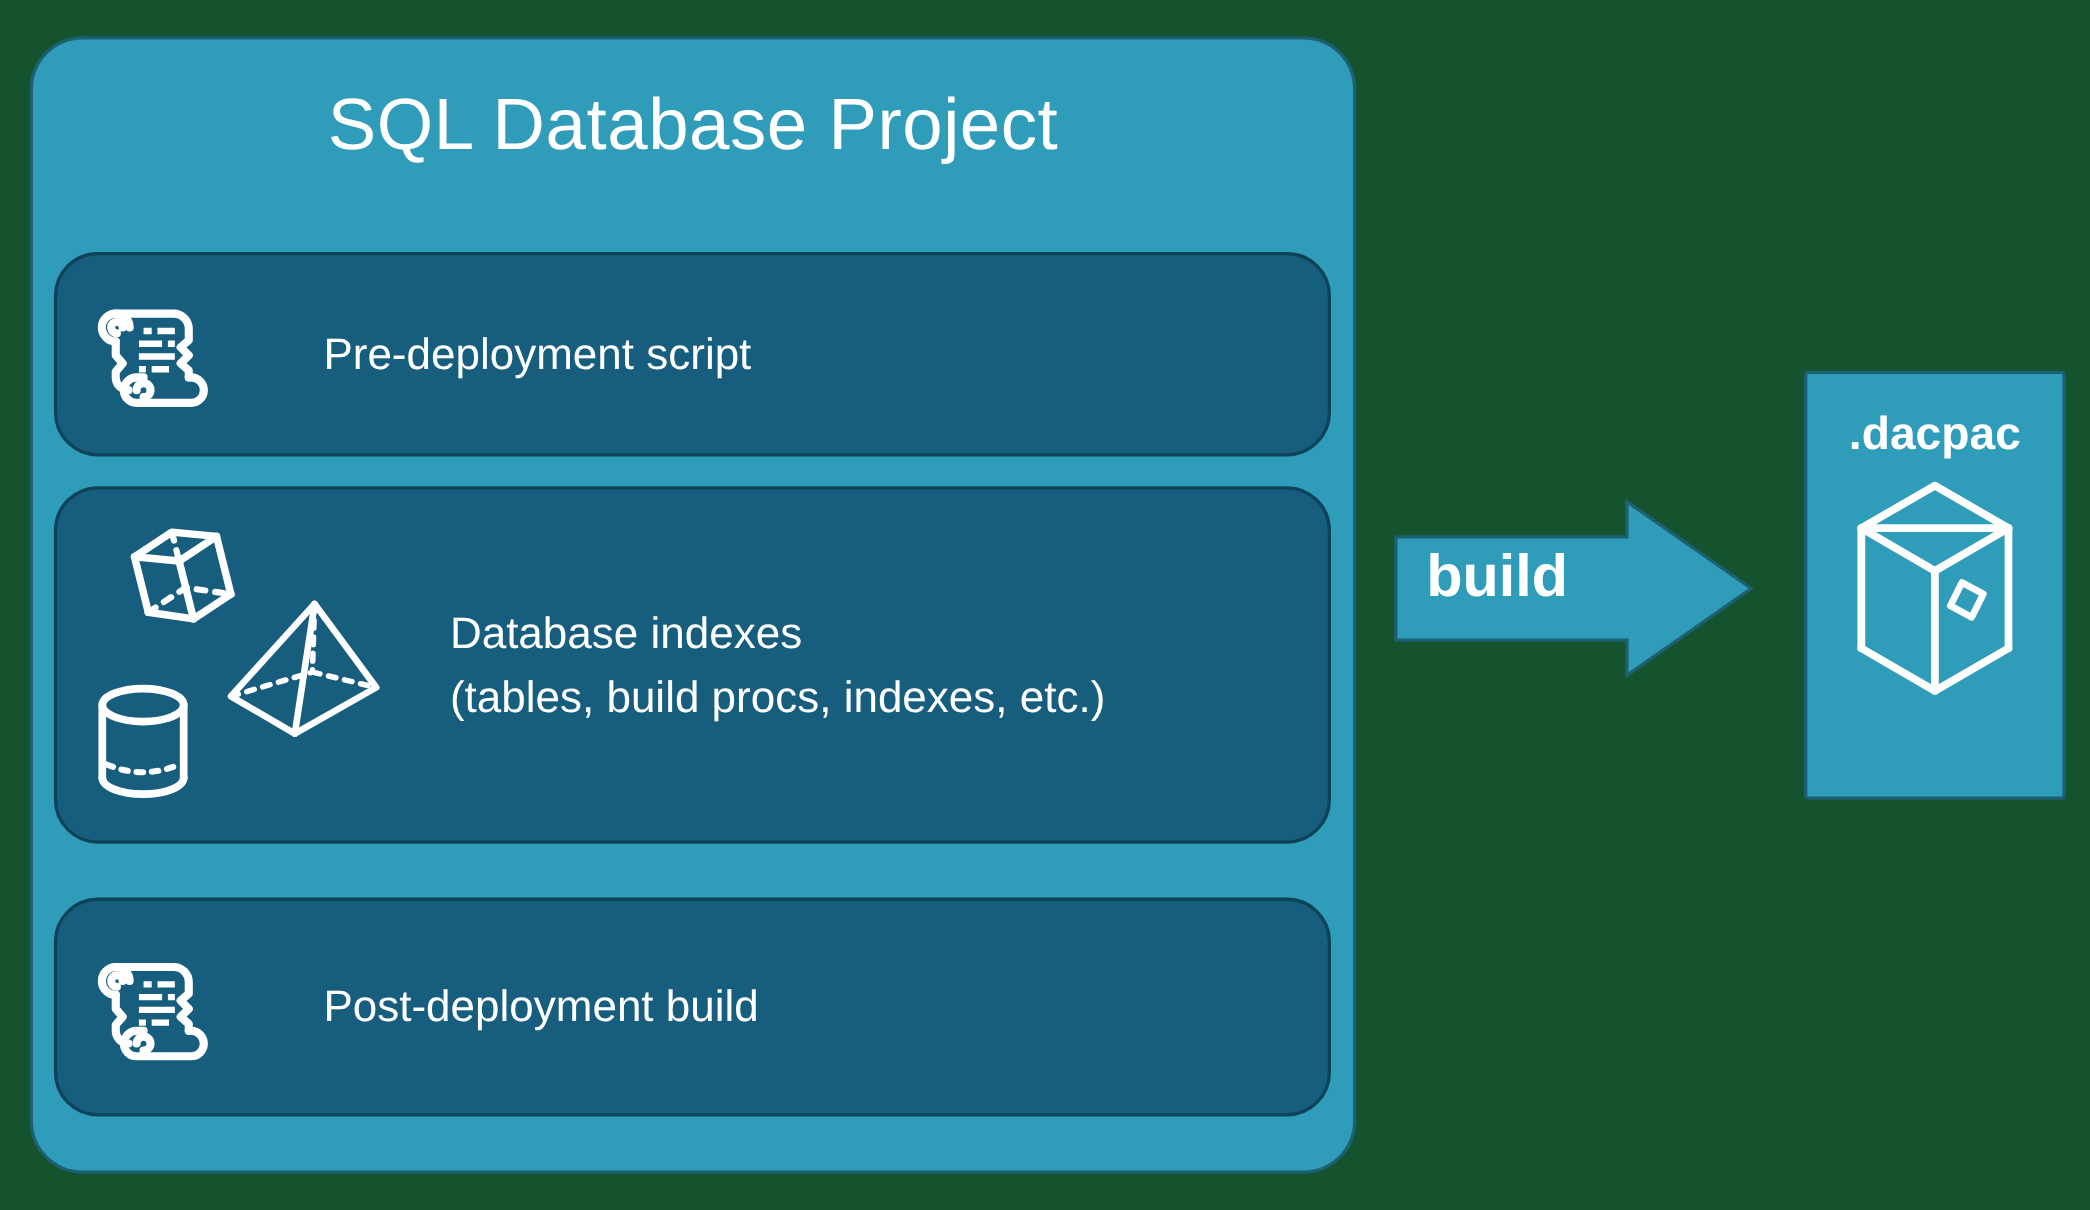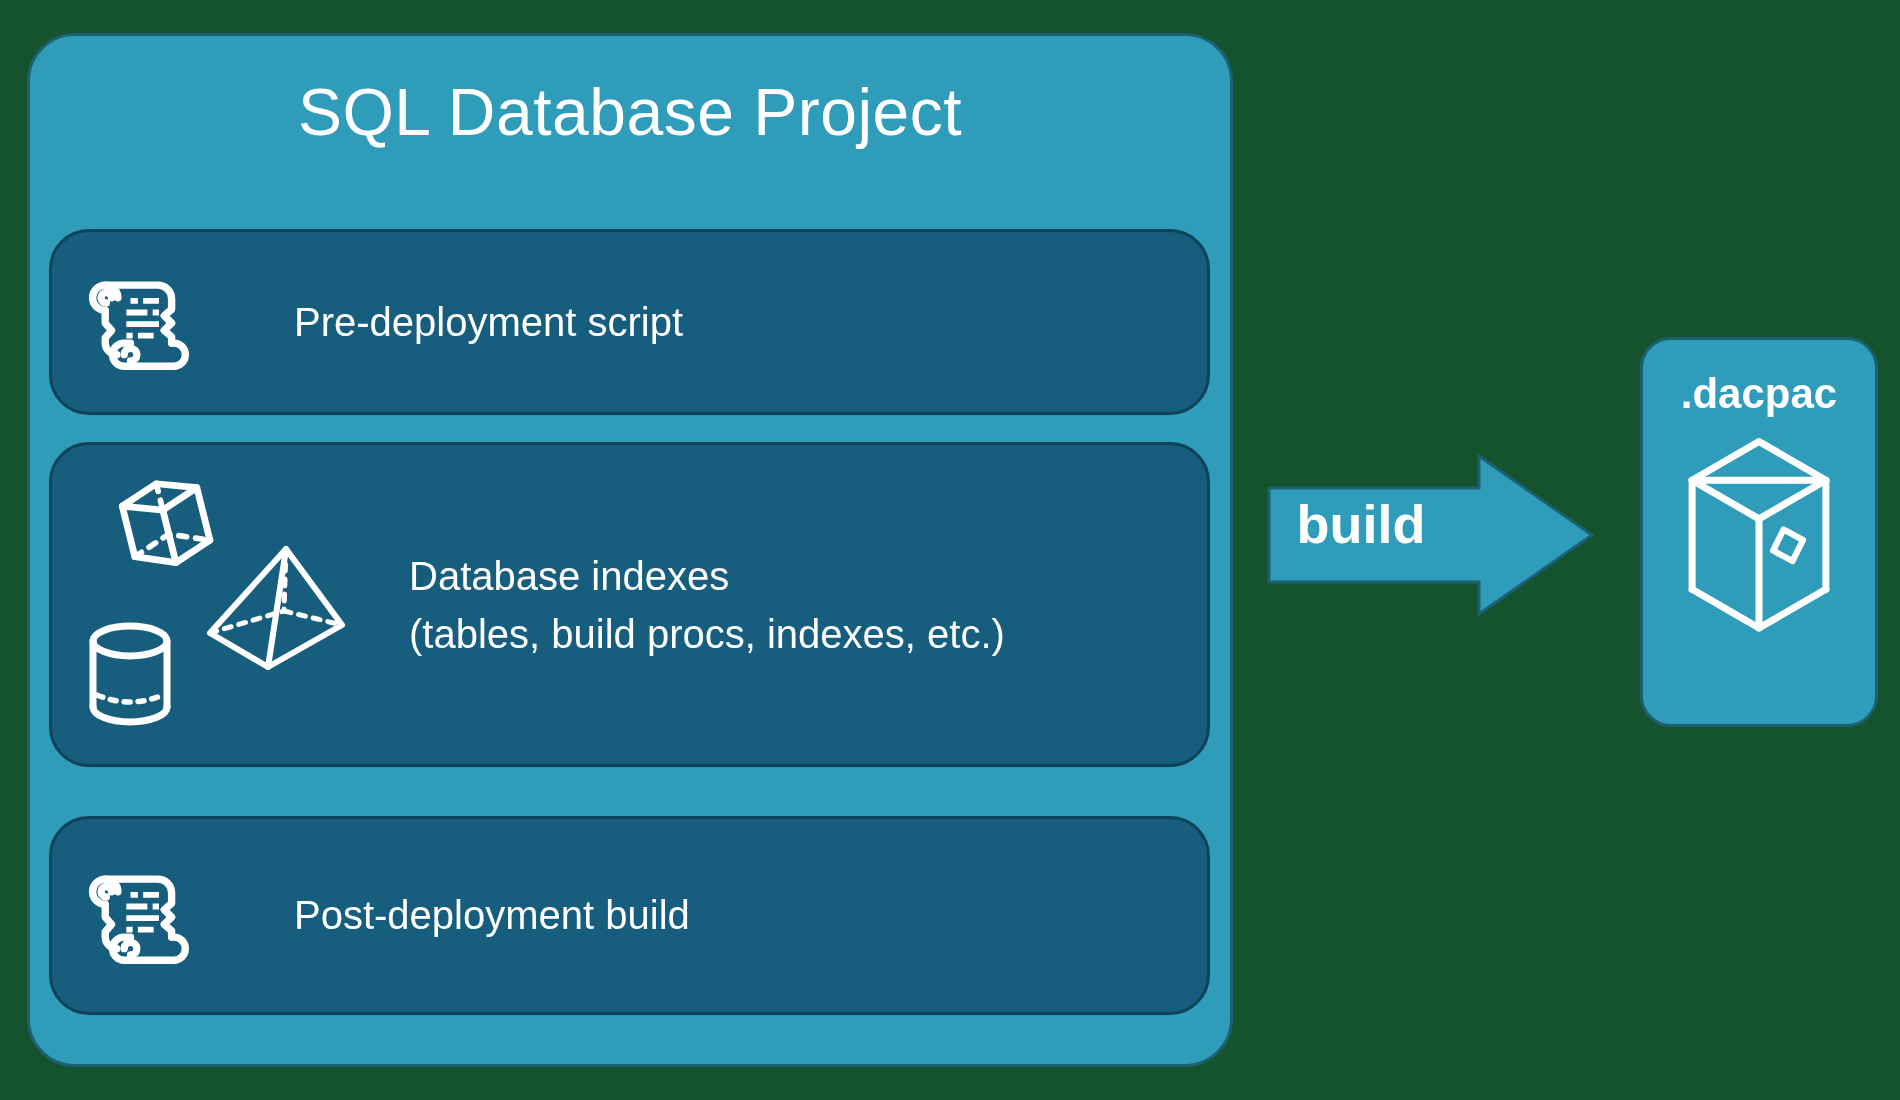--- a/index.html
+++ b/index.html
@@ -33,21 +33,21 @@
   .icon-pyramid{position:absolute;left:150px;top:96px;width:150px;height:135px;}
   .icon-cylinder{position:absolute;left:32px;top:174px;width:92px;height:112px;}
   .build-arrow-svg{position:absolute;left:1262px;top:448px;width:340px;height:175px;}
   .build-label{
     position:absolute;left:1236px;top:486px;width:212px;height:76px;
     display:flex;align-items:center;justify-content:center;
     font-size:54px;font-weight:700;color:#ffffff;margin-left:19px;
   }
   .dacpac-card{
     position:absolute;left:1640px;top:337px;width:238px;height:390px;
-    background:#2F9CB9;border:3px solid #1C6072;border-radius:31px;box-sizing:border-box;
+    background:#2F9CB9;border:3px solid #1C6072;border-radius:4px;box-sizing:border-box;
     display:flex;flex-direction:column;align-items:center;
   }
   .dacpac-label{margin-top:30px;font-size:42px;font-weight:700;color:#ffffff;}
   .icon-package{width:176px;height:214px;margin-top:8px;}
   svg{display:block;}
 </style>
 </head>
 <body>
 
 <div class="canvas">

